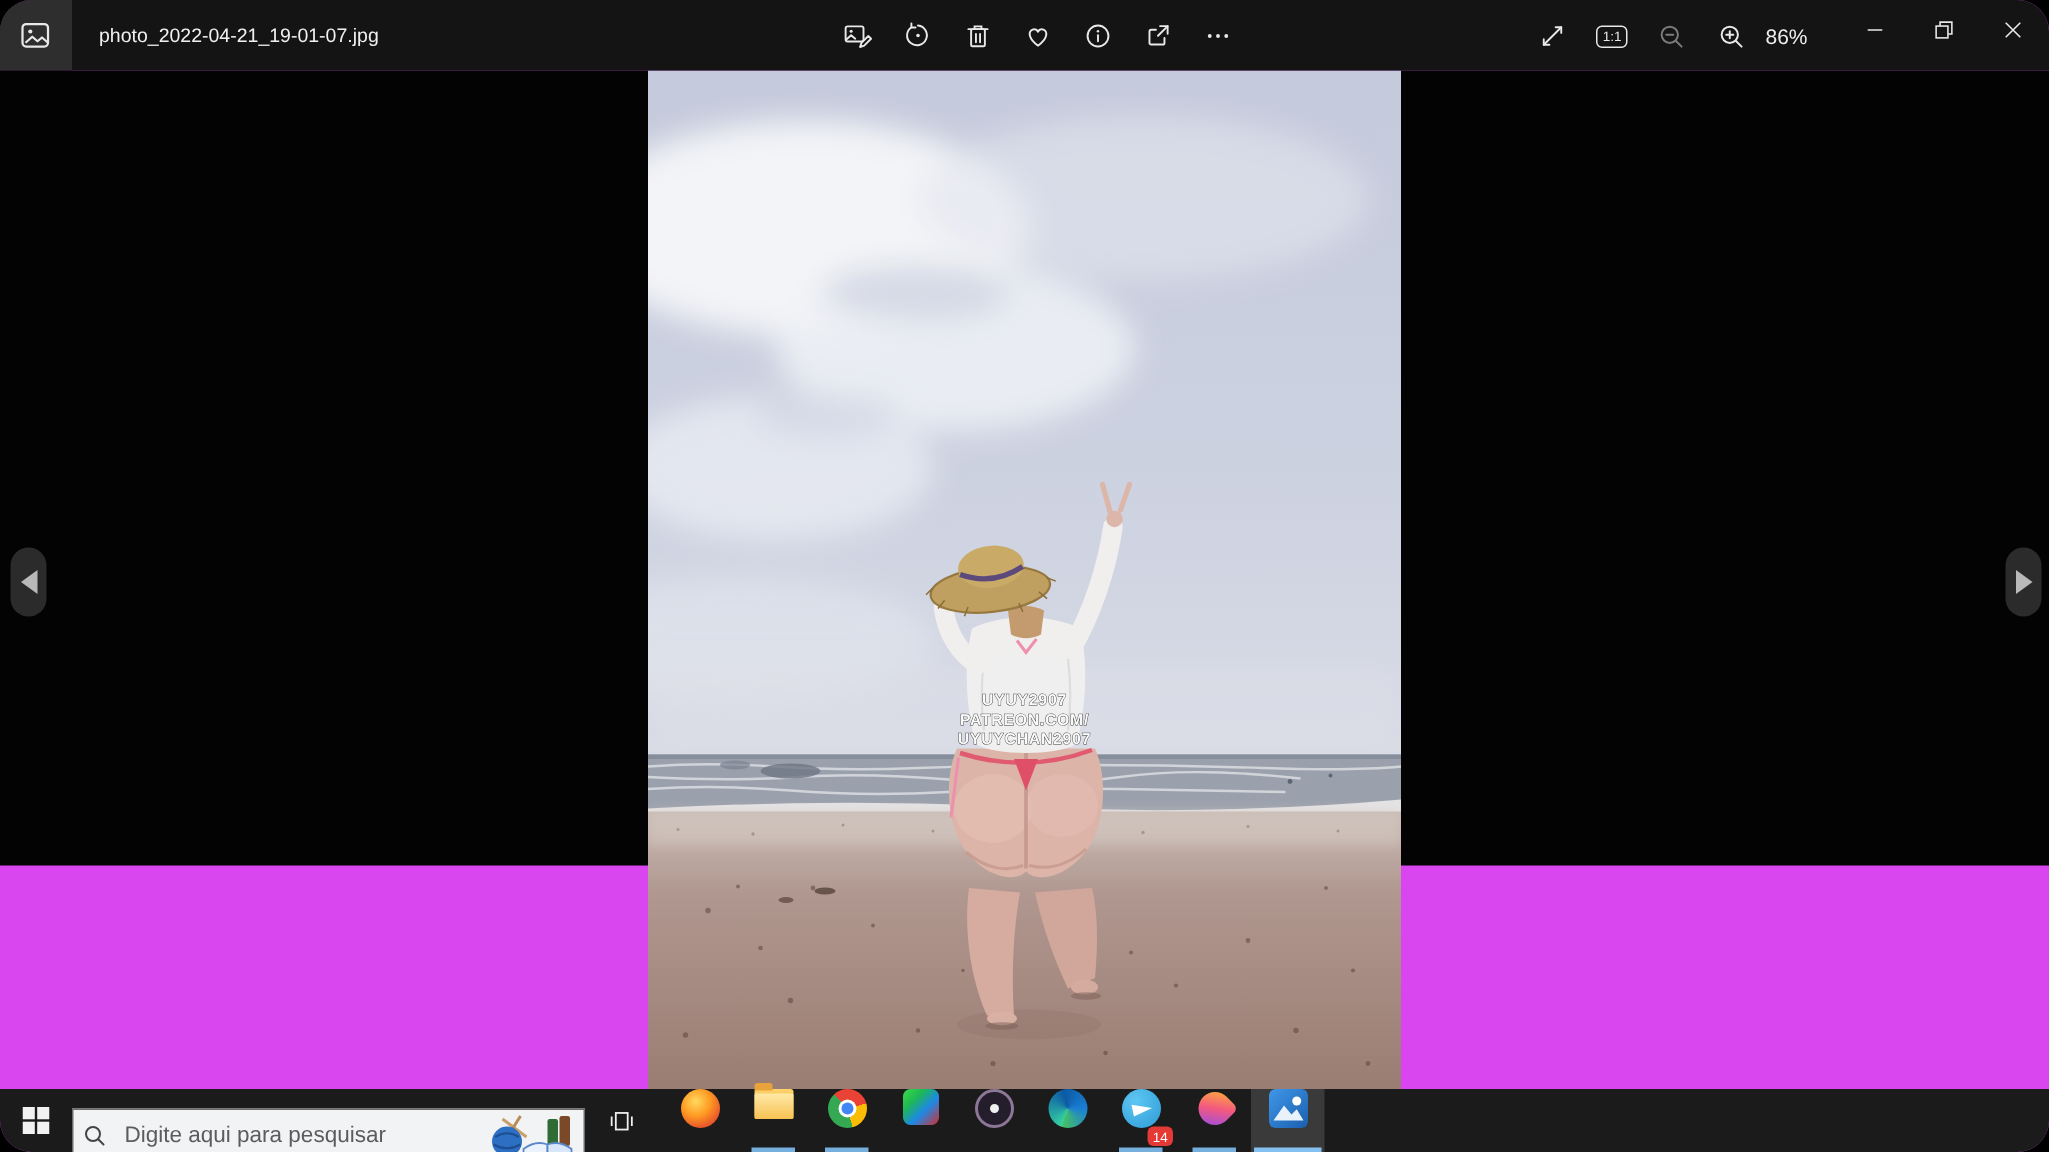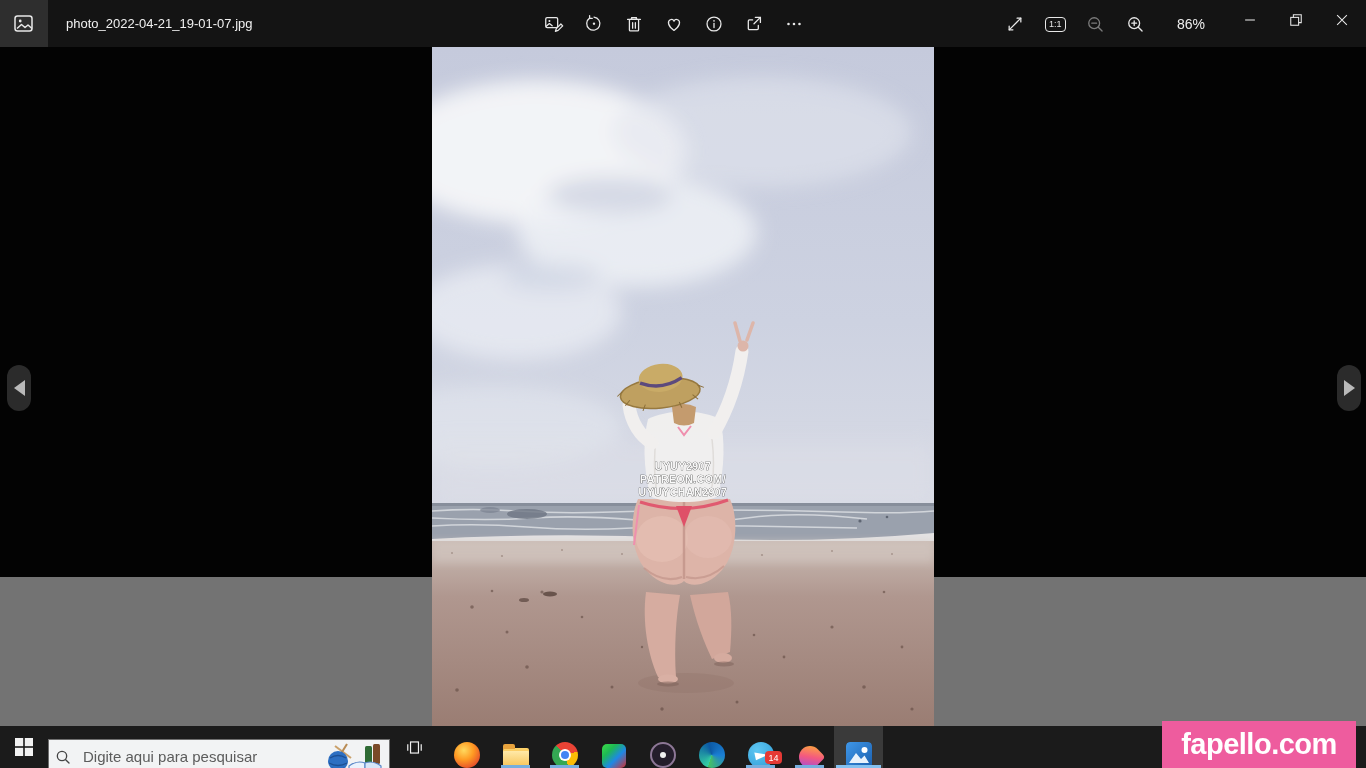--- a/index.html
+++ b/index.html
@@ -1,23 +1,23 @@
 <!DOCTYPE html>
 <html><head>
 <meta charset="utf-8">
 <style>
   html,body{margin:0;padding:0;background:#000;}
   *{box-sizing:border-box;font-family:"Liberation Sans",sans-serif;}
-  #stage{position:relative;width:1366px;height:768px;background:#737373;overflow:hidden;}
+  #stage{position:relative;width:1366px;height:768px;background:#d946ef;overflow:hidden;border-radius:21px;}
 
   
   #titlebar{position:absolute;left:0;top:0;width:1366px;height:47px;background:#141414;}
   #appTile{position:absolute;left:0;top:0;width:48px;height:47px;background:#2e2e2e;display:flex;align-items:center;justify-content:center;}
   #fileName{position:absolute;left:66px;top:0;height:47px;display:flex;align-items:center;color:#f0f0f0;font-size:13px;}
-  .tb-ico{width:40px;height:40px;display:flex;align-items:center;justify-content:flex-start;cursor:default;}
+  .tb-ico{width:40px;height:40px;display:flex;align-items:center;justify-content:flex-end;cursor:default;}
   .tb-ico svg{display:block;}
   #toolCenter{position:absolute;left:543px;top:4px;display:flex;}
   #toolRight{position:absolute;left:1005px;top:4px;display:flex;align-items:center;}
   #zoomPct{width:52px;text-align:center;color:#eee;font-size:14px;}
   .capBtn{width:46px;height:40px;display:flex;align-items:center;justify-content:center;}
   #winBtns{position:absolute;left:1227px;top:0;display:flex;}
   .one2one{border:1.4px solid #e8e8e8;border-radius:4px;color:#e8e8e8;font-size:9px;padding:2px 3px;line-height:1;}
 
   
   #viewer{position:absolute;left:0;top:47px;width:1366px;height:530px;background:#030303;}
@@ -30,21 +30,21 @@
 
   
   #taskbar{position:absolute;left:0;top:726px;width:1366px;height:42px;background:#1b1b1b;display:flex;align-items:center;}
   #startBtn{width:48px;height:42px;display:flex;align-items:center;justify-content:center;}
   #searchBox{position:relative;width:342px;height:36px;background:#f2f3f4;border:1px solid #6e6e6e;display:flex;align-items:center;padding-left:6px;margin-top:19px;}
   #searchBox input{border:none;outline:none;background:transparent;font-size:15px;color:#333;width:215px;margin-left:10px;}
   #searchBox input::placeholder{color:#5c5c5c;opacity:1;}
   #doodle{position:absolute;right:4px;top:2px;width:64px;height:32px;}
   #taskView{width:48px;height:42px;display:flex;align-items:center;justify-content:center;}
   #appRow{display:flex;height:42px;margin-left:4px;}
-  .appSlot{position:relative;width:49px;height:42px;display:flex;align-items:flex-end;justify-content:center;}
+  .appSlot{position:relative;width:49px;height:42px;display:flex;align-items:flex-start;justify-content:center;}
   .appSlot.running::after{content:"";position:absolute;left:10px;right:10px;bottom:0;height:3px;background:#76aede;}
   .appSlot.active{background:#3a3a3a;}
   .appSlot.active::after{left:2px;right:2px;background:#85c1f0;}
   .badge{position:absolute;right:3px;bottom:4px;min-width:17px;height:13px;background:#e53935;color:#fff;font-size:9px;border-radius:4px;display:flex;align-items:center;justify-content:center;padding:0 2px;}
 
   
   .ff{width:26px;height:26px;border-radius:50%;background:radial-gradient(circle at 38% 32%,#ffd95e 0%,#ff9b23 40%,#e8552a 75%,#b5302d 100%);}
   .folder{position:relative;width:26px;height:20px;background:linear-gradient(#ffd56b,#e8a33d);border-radius:2px;}
   .folder::before{content:"";position:absolute;left:0;top:-4px;width:12px;height:5px;background:#e8a33d;border-radius:2px 2px 0 0;}
   .folder::after{content:"";position:absolute;left:0;top:3px;right:0;bottom:0;background:linear-gradient(#ffe9a8,#f7c253);border-radius:1px;}
@@ -392,17 +392,14 @@
             </defs>
           <rect x="0" y="0" width="26" height="26" rx="4" fill="url(#phg)"></rect>
           <circle cx="18.5" cy="8" r="3" fill="#fff"></circle>
           <path d="M3 21 L10 11 L15 17 L18.5 13.5 L23 21 Z" fill="#e9f2fb"></path>
         </svg>
       </div>
     </div>
 
   </div>
 
-  <div id="fapello">
-    <span>fapello.com</span>
-  </div>
 
 </div>
 
 </body></html>

